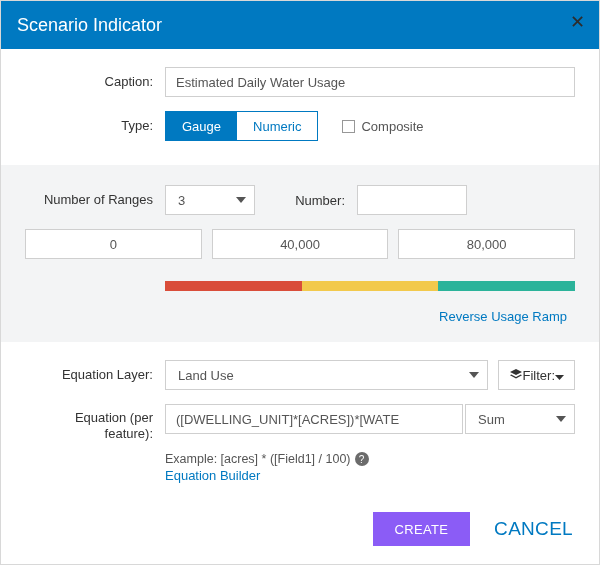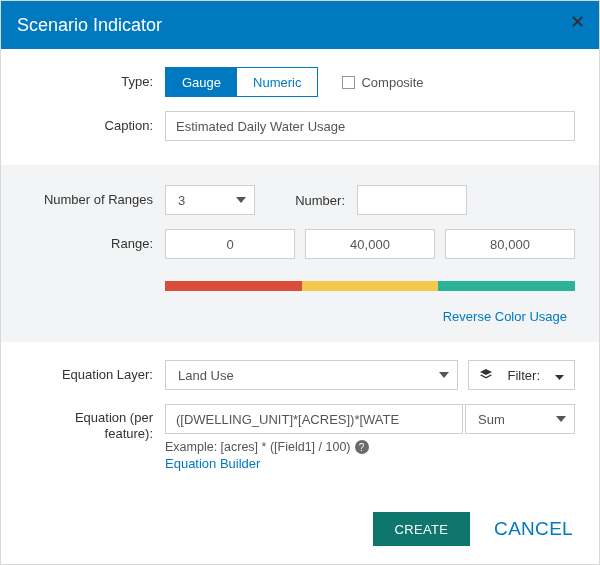--- a/index.html
+++ b/index.html
@@ -147,36 +147,36 @@
       #f2c94c 33.33%, #f2c94c 66.66%,
       #2bb39a 66.66%, #2bb39a 100%);
   }
   .reverse-link {
     text-align: right;
     margin-right: 8px;
   }
   .link { color:#0079c1; font-size:13px; cursor:pointer; }
   .filter-btn {
     height:30px; border:1px solid #cfcfcf; background:#fff; display:inline-flex;
-    align-items:center; gap:15px; padding:0 10px; font-size:13px; color:#333; cursor:pointer;
+    align-items:center; gap:0; padding:0 10px; font-size:13px; color:#333; cursor:pointer;
   }
   .filter-btn .stack svg { display:block; }
   .eq-example {
-    margin-top:4px; font-size:12.5px; color:#555; display:flex; align-items:center; gap:4px;
+    margin-top:16px; font-size:12.5px; color:#555; display:flex; align-items:center; gap:4px;
   }
   .eq-help {
     width:14px; height:14px; border-radius:50%; background:#6b6b6b; color:#fff;
     font-size:10px; display:inline-flex; align-items:center; justify-content:center;
   }
   .footer {
     display:flex; justify-content:flex-end; align-items:center;
     gap:18px; padding: 14px 20px 18px 20px;
   }
   .btn-primary {
-    background:#0f766e; color:#fff; border:none; height:34px; padding:0 22px;
+    background:#8b5cf6; color:#fff; border:none; height:34px; padding:0 22px;
     font-size:13px; letter-spacing:0.3px; cursor:pointer;
   }
   .btn-link {
     background:none; border:none; color:#0079c1; font-size:19px; cursor:pointer;
     letter-spacing:0.3px;
   }
   .eq-col { flex-direction:column; align-items:flex-start; gap:2px;}
   .eq-top { display:flex; width:100%; gap:2px; align-items:center; }
 </style>
 </head>
@@ -185,39 +185,39 @@
 <div class="dialog">
 
   <div class="titlebar">
     <h1>Scenario Indicator</h1>
     <span class="close-x">✕</span>
   </div>
 
   <div class="body">
 
     <div class="section">
+
+      <div class="row">
+        <div class="label-col">Caption:</div>
+        <div class="field-col">
+          <input class="text full" type="text" value="Estimated Daily Water Usage" style="">
+        </div>
+      </div>
 
       <div class="row">
         <div class="label-col">Type:</div>
         <div class="field-col">
           <div class="seg">
             <button class="active">Gauge</button>
             <button>Numeric</button>
           </div>
           <label class="check">
             <span class="box"></span>
             <span>Composite</span>
           </label>
-        </div>
-      </div>
-
-      <div class="row">
-        <div class="label-col">Caption:</div>
-        <div class="field-col">
-          <input class="text full" type="text" value="Estimated Daily Water Usage" style="">
         </div>
       </div>
 
     </div>
 
     <div class="gray-panel">
 
       <div class="row ranges-row">
         <div class="label-col">Number of Ranges</div>
         <div class="dd" style="width:90px">
@@ -226,37 +226,36 @@
             <svg width="10" height="6">
                 <path d="M0 0 L5 6 L10 0 Z" fill="#555"></path>
               </svg>
           </span>
         </div>
         <div class="target-label">Number:</div>
         <input class="text" style="width: 110px;" type="text" value="">
       </div>
 
       <div class="row">
-        <div class="label-col">Range:</div>
         <div class="range-inputs">
           <input class="text" type="text" value="0" style="">
           <input class="text" type="text" value="40,000" style="">
           <input class="text" type="text" value="80,000" style="">
         </div>
       </div>
 
       <div class="row" style="margin-bottom:6px">
         <div class="label-col"></div>
         <div style="flex:1">
           <div class="ramp" style="margin-left:0; width:100%;"></div>
         </div>
       </div>
 
       <div class="reverse-link">
-        <span class="link">Reverse Color Usage</span>
+        <span class="link">Reverse Usage Ramp</span>
       </div>
 
     </div>
 
     <div class="section">
 
       <div class="row">
         <div class="label-col">Equation Layer:</div>
         <div class="field-col">
           <div class="dd" style="flex:1">

